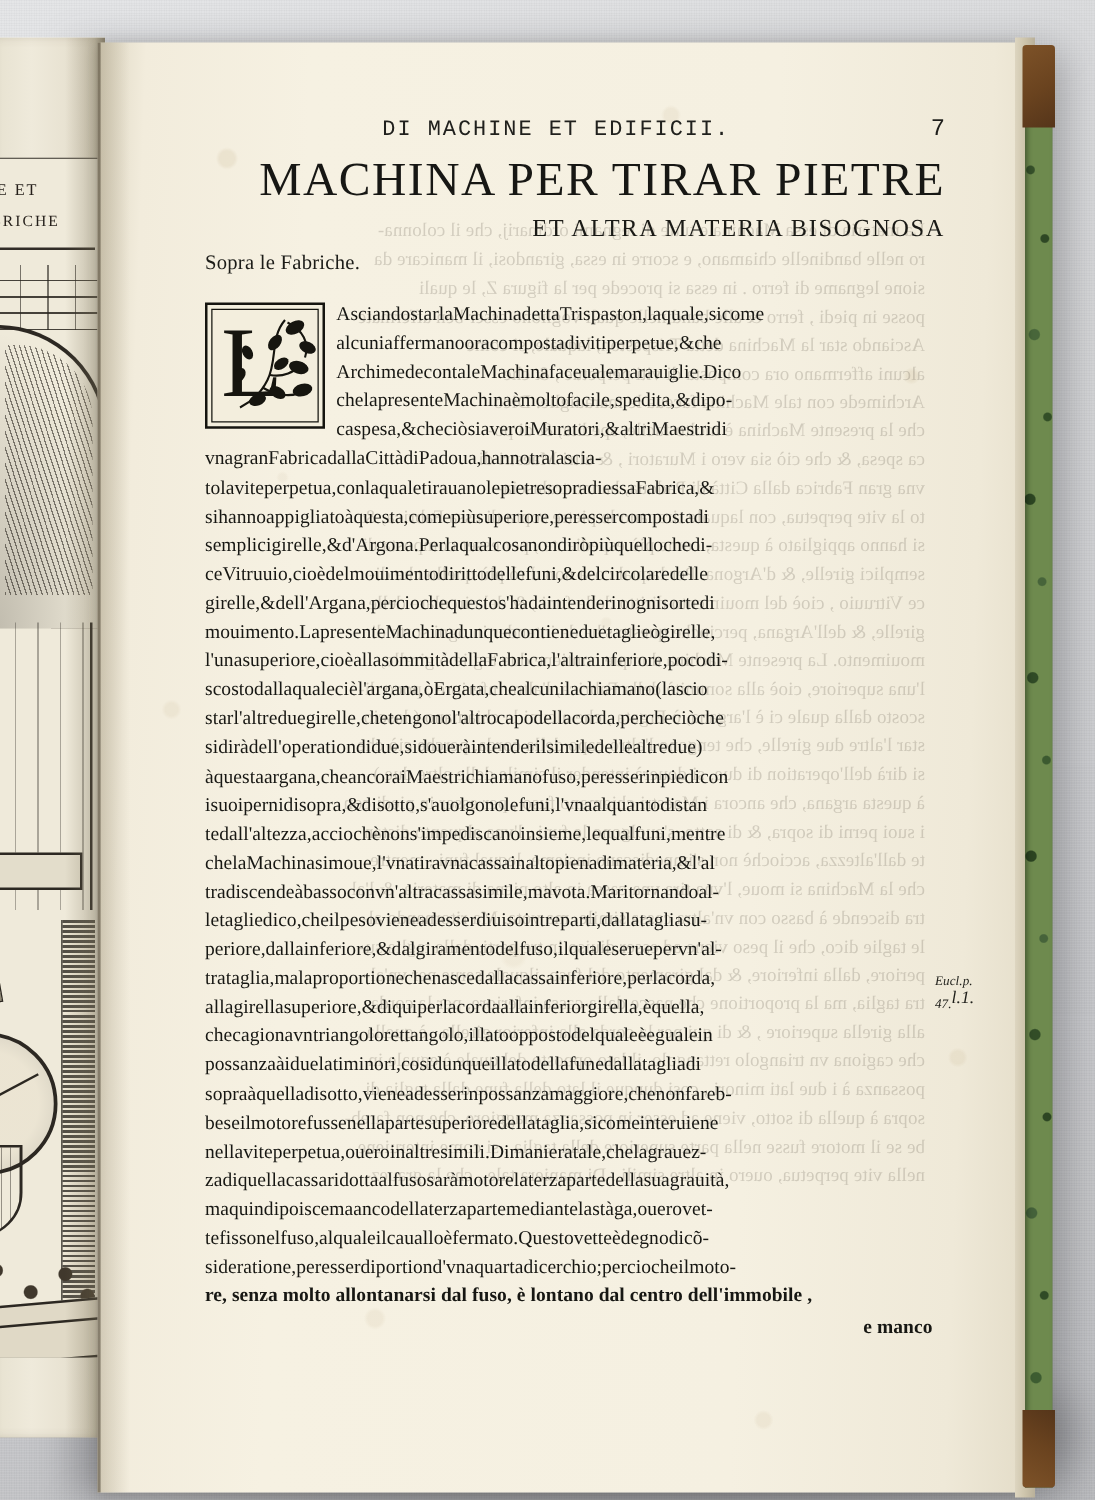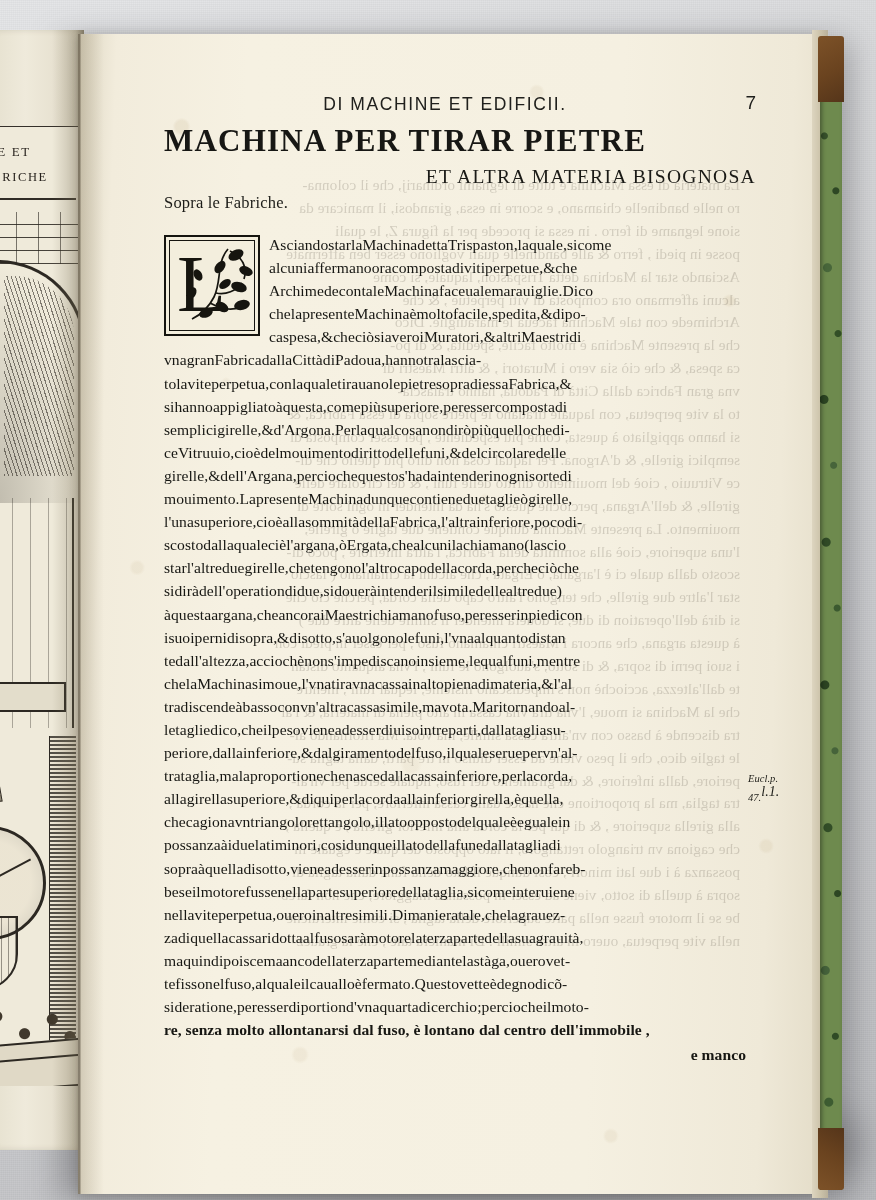--- a/index.html
+++ b/index.html
@@ -263,39 +263,38 @@
     position: absolute;
     left: 86px; top: 60px;
     width: 592px;
   }
   .running-head {
     position: relative;
     text-align: center;
     font-size: 17.5px;
     letter-spacing: 1.6px;
     color: #20201d;
-    font-family: Liberation Sans, sans-serif;
+    font-family: Liberation Mono, monospace;
     white-space: nowrap;
     padding-right: 30px;
   }
   .folio {
     position: absolute;
     right: 0; top: -2px;
     font-size: 19px;
     color: #1e1e1b;
     letter-spacing: 0;
   }
   .title-1 {
-    text-align: left;
-    font-size: 31px;
+    text-align: right;
+    font-size: 38px;
     letter-spacing: 1.2px;
     color: #171714;
     margin-top: 8px;
     white-space: nowrap;
-    font-weight: bold;
   }
   .title-2 {
     text-align: right;
     font-size: 19.5px;
     letter-spacing: 1.3px;
     color: #1a1a16;
     margin-top: 7px;
     white-space: nowrap;
   }
   .title-3 {

